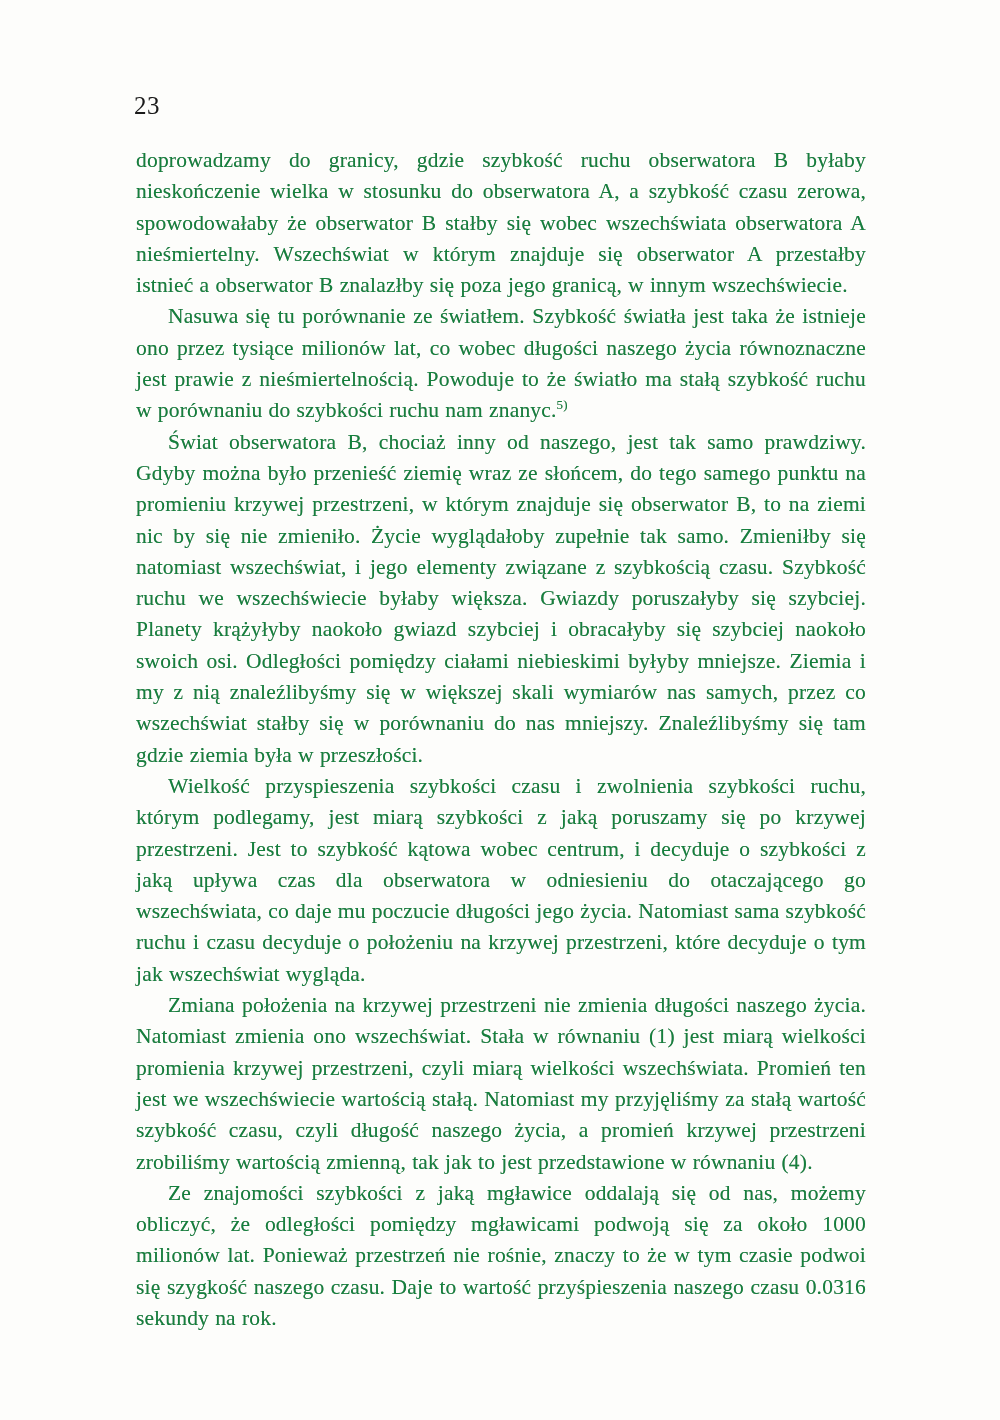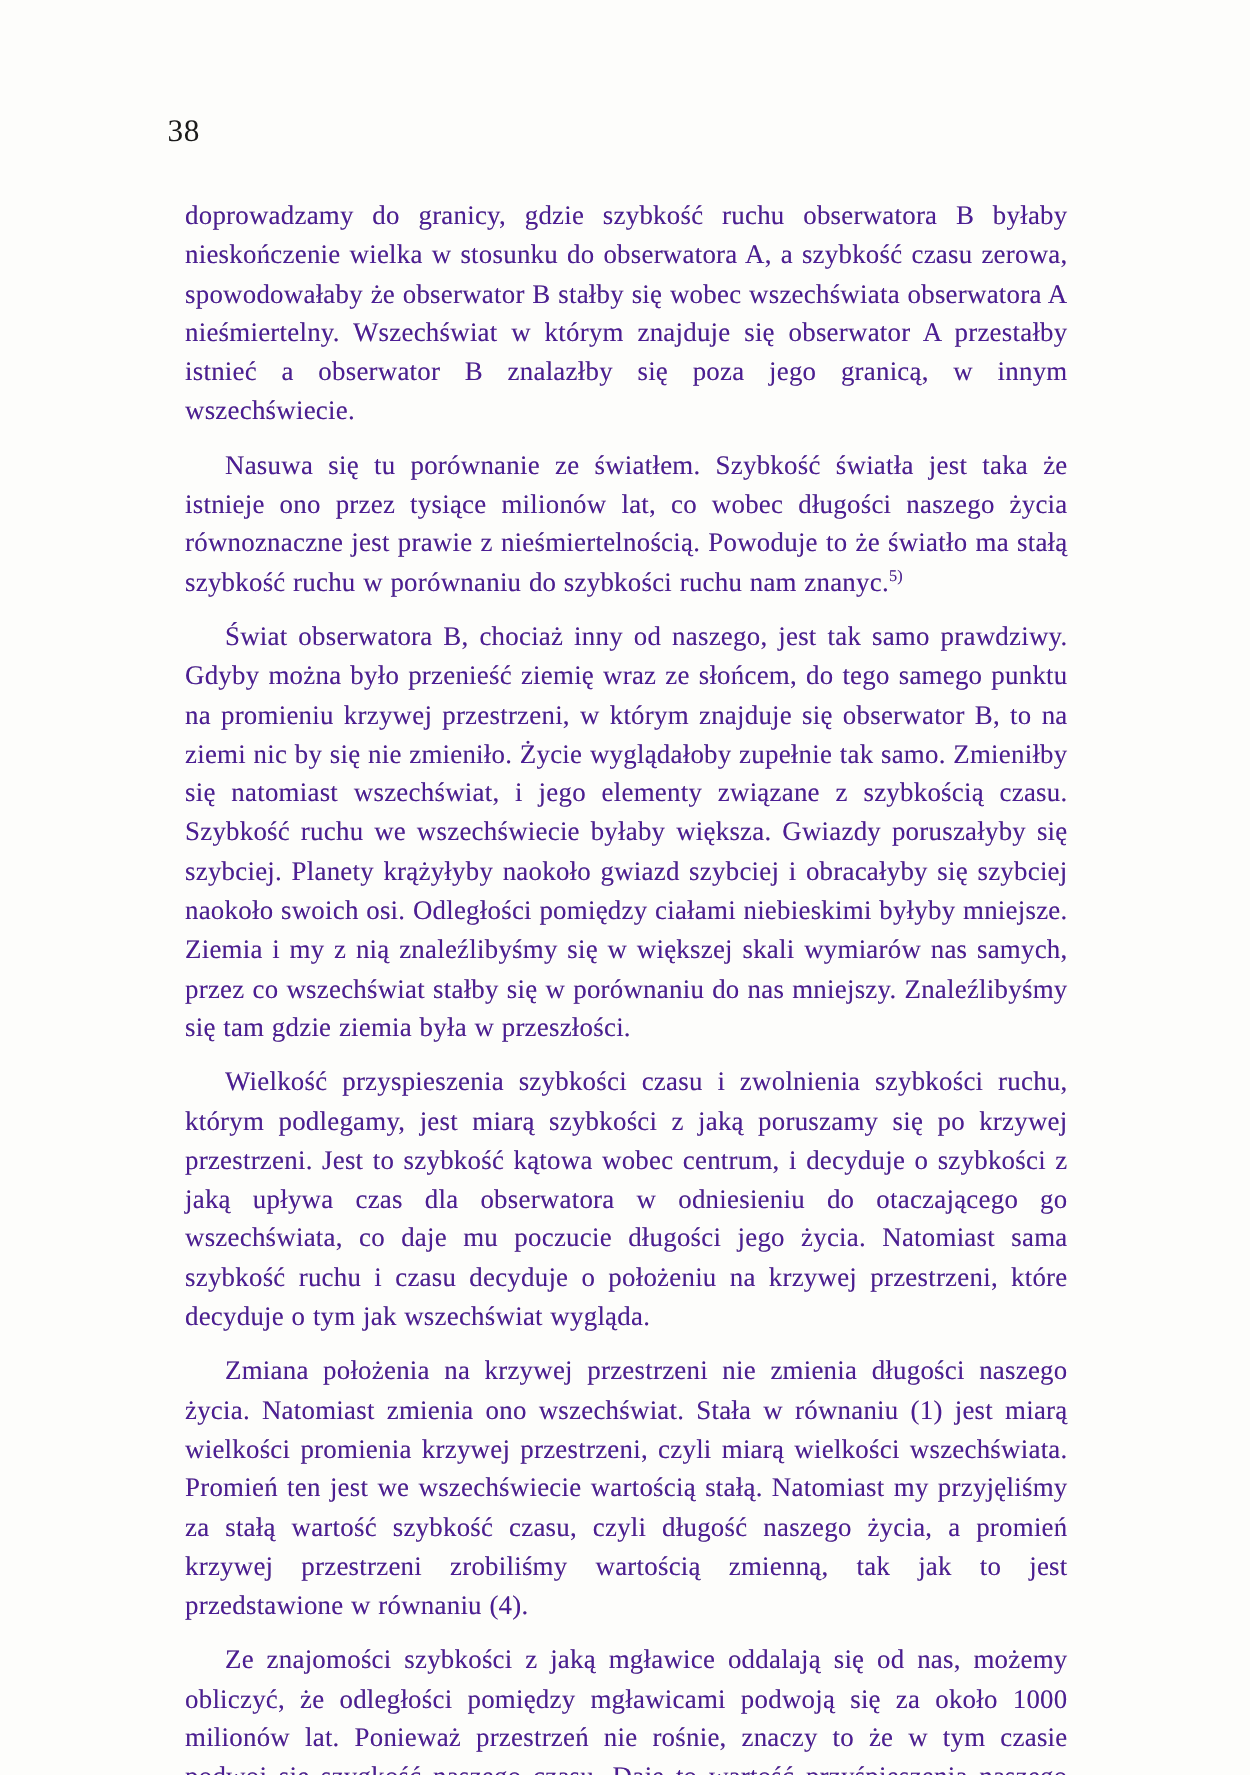--- a/index.html
+++ b/index.html
@@ -31,46 +31,46 @@
     letter-spacing: 0.5px;
     color: #1a1a1a;
   }
   .text-column {
     position: absolute;
     left: 136px;
     top: 145px;
     width: 730px;
   }
   p {
-    margin: 12px;
+    margin: 0;
     font-size: 21.5px;
     line-height: 31.3px;
     text-align: justify;
     text-indent: 32px;
-    color: #4c1d95;
+    color: #15803d;
     letter-spacing: 0.2px;
     word-spacing: 0.5px;
     
     text-shadow: 0 0 0.4px rgba(0,0,0,0.35);
   }
   p.noindent {
     text-indent: 0;
   }
   sup {
     font-size: 13px;
     vertical-align: super;
     line-height: 0;
   }
 </style>
 </head>
 <body>
 
 <div class="page">
 
-  <div class="page-number">38</div>
+  <div class="page-number">23</div>
 
   <div class="text-column">
 
     <p class="noindent">doprowadzamy do granicy, gdzie szybkość ruchu obserwatora B byłaby nieskończenie wielka w stosunku do obserwatora A, a szybkość czasu zerowa, spowodowałaby że obserwator B stałby się wobec wszechświata obserwatora A nieśmiertelny. Wszechświat w którym znajduje się obserwator A przestałby istnieć a obserwator B znalazłby się poza jego granicą, w innym wszechświecie.</p>
 
     <p><span>Nasuwa się tu porównanie ze światłem. Szybkość światła jest taka że istnieje ono przez tysiące milionów lat, co wobec długości naszego życia równoznaczne jest prawie z nieśmiertelnością. Powoduje to że światło ma stałą szybkość ruchu w porównaniu do szybkości ruchu nam znanyc.</span><sup>5)</sup></p>
 
     <p>Świat obserwatora B, chociaż inny od naszego, jest tak samo prawdziwy. Gdyby można było przenieść ziemię wraz ze słońcem, do tego samego punktu na promieniu krzywej przestrzeni, w którym znajduje się obserwator B, to na ziemi nic by się nie zmieniło. Życie wyglądałoby zupełnie tak samo. Zmieniłby się natomiast wszechświat, i jego elementy związane z szybkością czasu. Szybkość ruchu we wszechświecie byłaby większa. Gwiazdy poruszałyby się szybciej. Planety krążyłyby naokoło gwiazd szybciej i obracałyby się szybciej naokoło swoich osi. Odległości pomiędzy ciałami niebieskimi byłyby mniejsze. Ziemia i my z nią znaleźlibyśmy się w większej skali wymiarów nas samych, przez co wszechświat stałby się w porównaniu do nas mniejszy. Znaleźlibyśmy się tam gdzie ziemia była w przeszłości.</p>
 
     <p>Wielkość przyspieszenia szybkości czasu i zwolnienia szybkości ruchu, którym podlegamy, jest miarą szybkości z jaką poruszamy się po krzywej przestrzeni. Jest to szybkość kątowa wobec centrum, i decyduje o szybkości z jaką upływa czas dla obserwatora w odniesieniu do otaczającego go wszechświata, co daje mu poczucie długości jego życia. Natomiast sama szybkość ruchu i czasu decyduje o położeniu na krzywej przestrzeni, które decyduje o tym jak wszechświat wygląda.</p>

